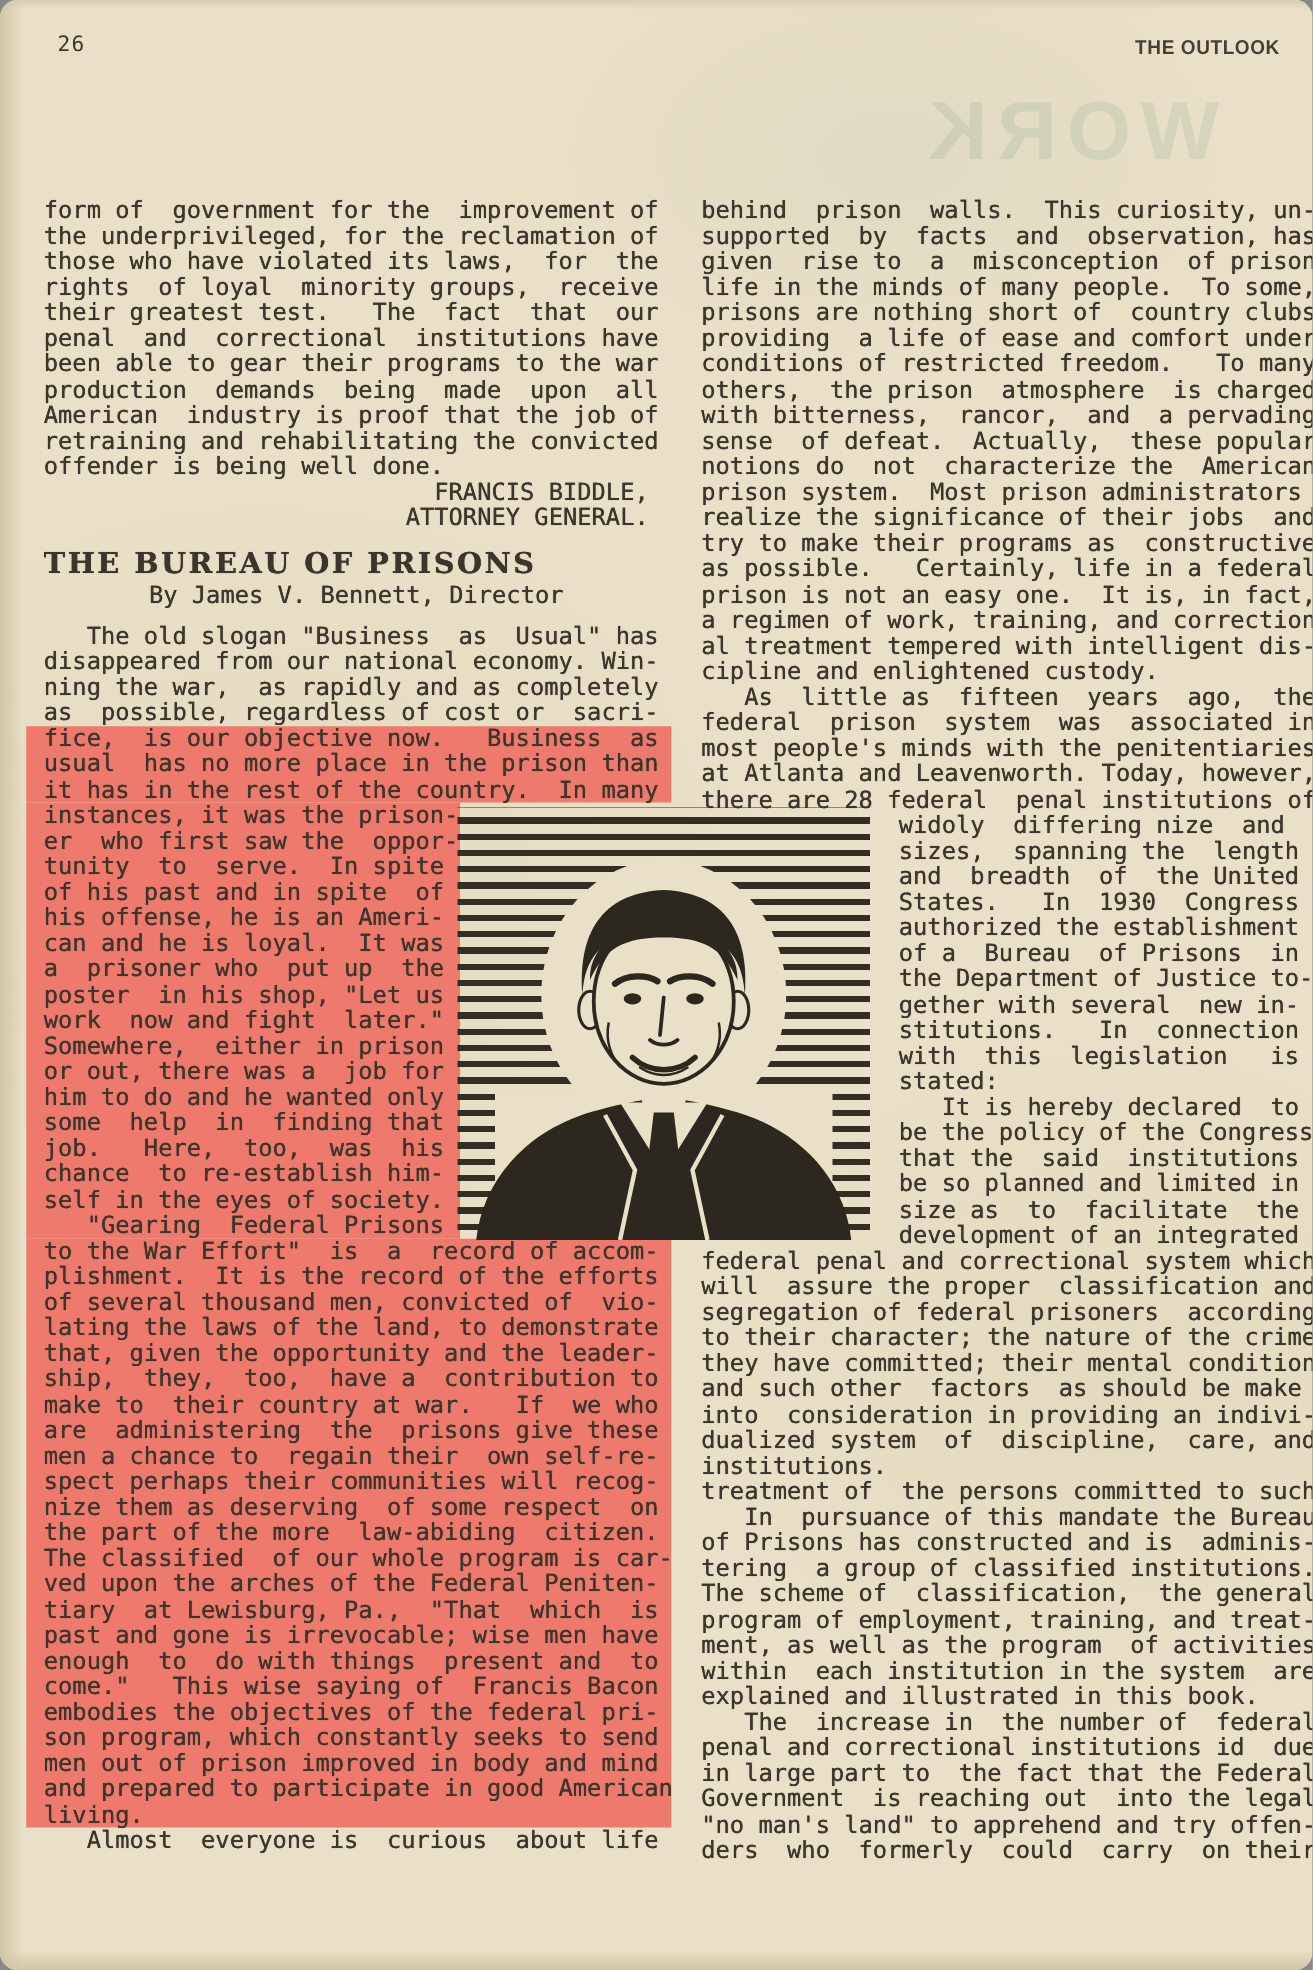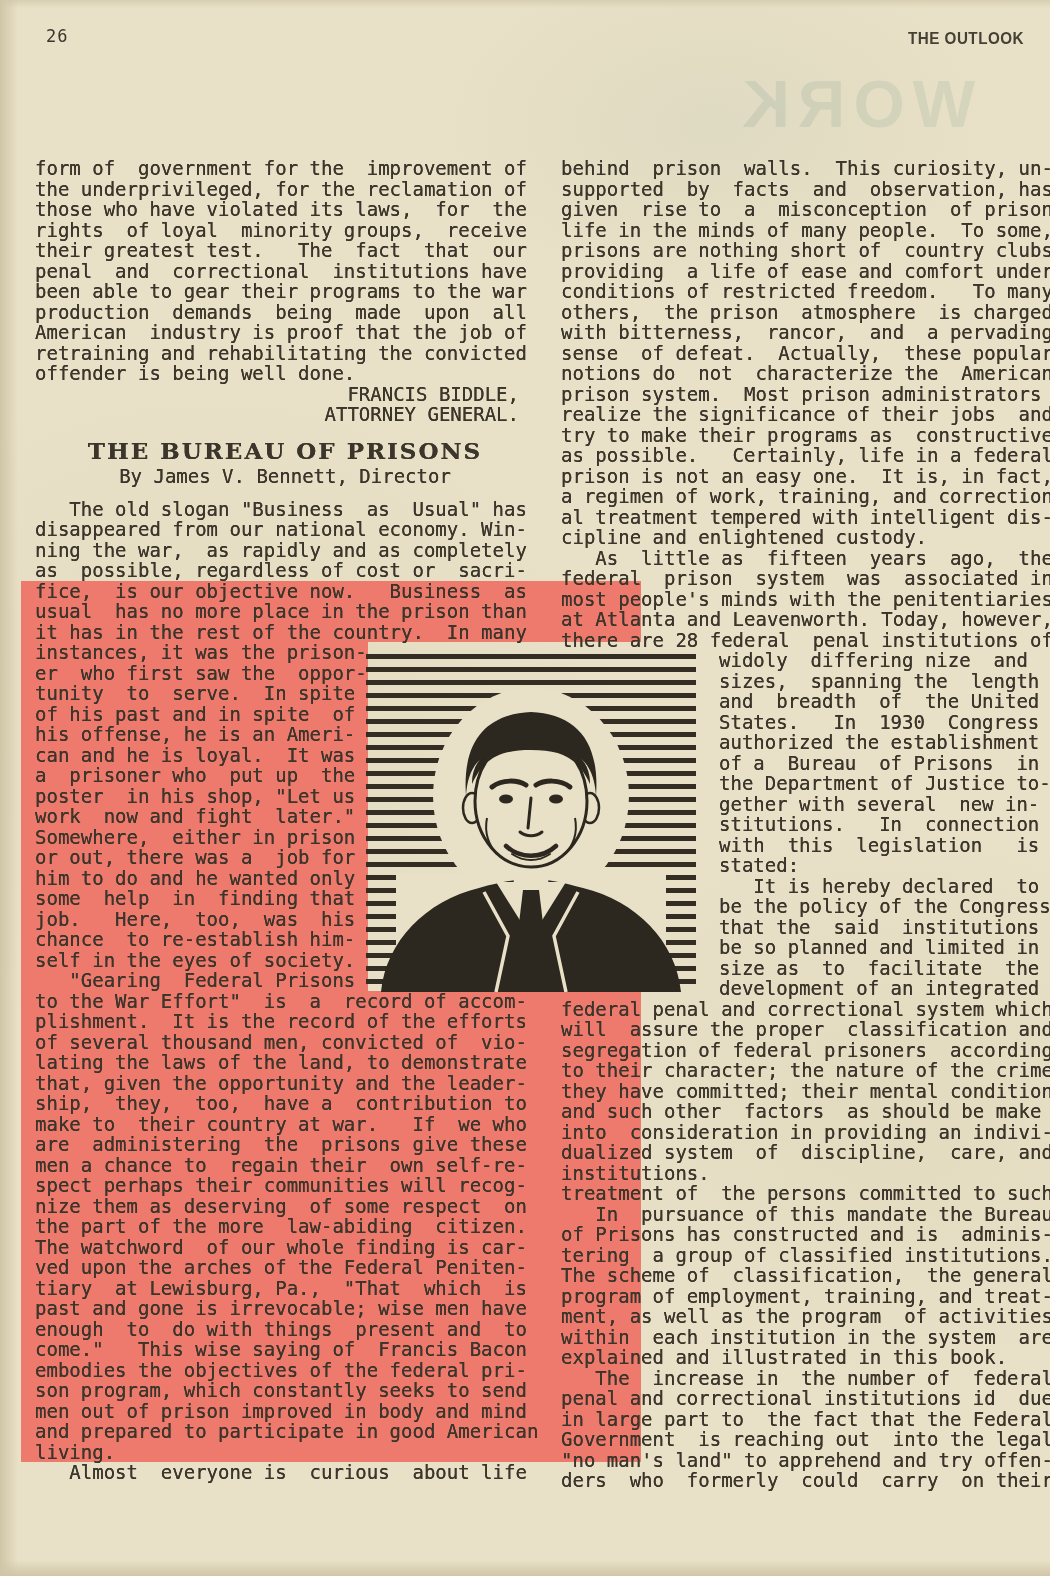--- a/index.html
+++ b/index.html
@@ -2,20 +2,21 @@
 <html style="--paper: #e9e1c7; --ink: #3b352b; --hl: #ee7a6d;"><head>
 <meta charset="utf-8">
 <style>
   html,body{margin:0;padding:0;background:#888;}
   .page{
     position:relative;width:1050px;height:1576px;margin:0 auto;
     background:var(--paper,#e9e1c7);
     overflow:hidden;
     font-family:"DejaVu Sans Mono","Liberation Mono",monospace;
     color:var(--ink,#3b352b);
+    border-radius:14px;
   }
   
   .page::before{
     content:"";position:absolute;inset:0;pointer-events:none;
     background:
       radial-gradient(ellipse 420px 260px at 68% 8%, rgba(130,155,145,.10), transparent 70%),
       radial-gradient(ellipse 600px 500px at 20% 45%, rgba(160,150,110,.07), transparent 70%),
       radial-gradient(ellipse 500px 420px at 85% 70%, rgba(150,145,105,.08), transparent 70%);
   }
   .edge-left{position:absolute;left:0;top:0;bottom:0;width:18px;
@@ -36,28 +37,28 @@
     transform:scaleX(-1);pointer-events:none;}
 
   .col{position:absolute;top:158px;}
   .col-left{left:35px;width:500px;}
   .col-right{left:548px;width:492px;margin-left:13px;}
 
   .line{white-space:pre;height:20.5px;line-height:20.5px;font-size:19px;
     text-shadow:0 0 .6px currentColor;}
   .attribution{text-align:right;padding-right:16px;}
   .article-title{font-family:"DejaVu Serif","Liberation Serif",serif;font-weight:600;
-    font-size:23px;letter-spacing:2px;text-align:center;margin-top:12px;
+    font-size:23px;letter-spacing:2px;text-align:left;margin-top:12px;
     height:28px;line-height:28px;text-shadow:0 0 .6px currentColor;}
   .article-byline{text-align:center;font-size:19px;height:22px;line-height:22px;
     text-shadow:0 0 .6px currentColor;}
   .opening{margin-top:12px;}
 
   .hl{background:var(--hl,#ee7a6d);margin-left:-14px;padding-left:14px;box-sizing:border-box;}
-  .hl-full{width:620px;}
+  .hl-full{width:516px;}
   .hl-narrow{width:347px;}
   .indent-right{margin-left:158px;}
 
   .portrait{position:absolute;left:366px;top:646px;width:330px;height:346px;
     background:repeating-linear-gradient(180deg,
       rgba(0,0,0,0) 0 8px, #332d24 8px 13px);}
   .portrait svg{position:absolute;inset:0;}
 </style>
 </head>
 <body>
@@ -127,21 +128,21 @@
         <div class="line">of several thousand men, convicted of  vio-</div>
         <div class="line">lating the laws of the land, to demonstrate</div>
         <div class="line">that, given the opportunity and the leader-</div>
         <div class="line">ship,  they,  too,  have a  contribution to</div>
         <div class="line">make to  their country at war.   If  we who</div>
         <div class="line">are  administering  the  prisons give these</div>
         <div class="line">men a chance to  regain their  own self-re-</div>
         <div class="line">spect perhaps their communities will recog-</div>
         <div class="line">nize them as deserving  of some respect  on</div>
         <div class="line">the part of the more  law-abiding  citizen.</div>
-        <div class="line">The watchword  of our whole finding is car-</div>
+        <div class="line">The classified  of our whole program is car-</div>
         <div class="line">ved upon the arches of the Federal Peniten-</div>
         <div class="line">tiary  at Lewisburg, Pa.,  "That  which  is</div>
         <div class="line">past and gone is irrevocable; wise men have</div>
         <div class="line">enough  to  do with things  present and  to</div>
         <div class="line">come."   This wise saying of  Francis Bacon</div>
         <div class="line">embodies the objectives of the federal pri-</div>
         <div class="line">son program, which constantly seeks to send</div>
         <div class="line">men out of prison improved in body and mind</div>
         <div class="line">and prepared to participate in good American</div>
         <div class="line">living.</div>

